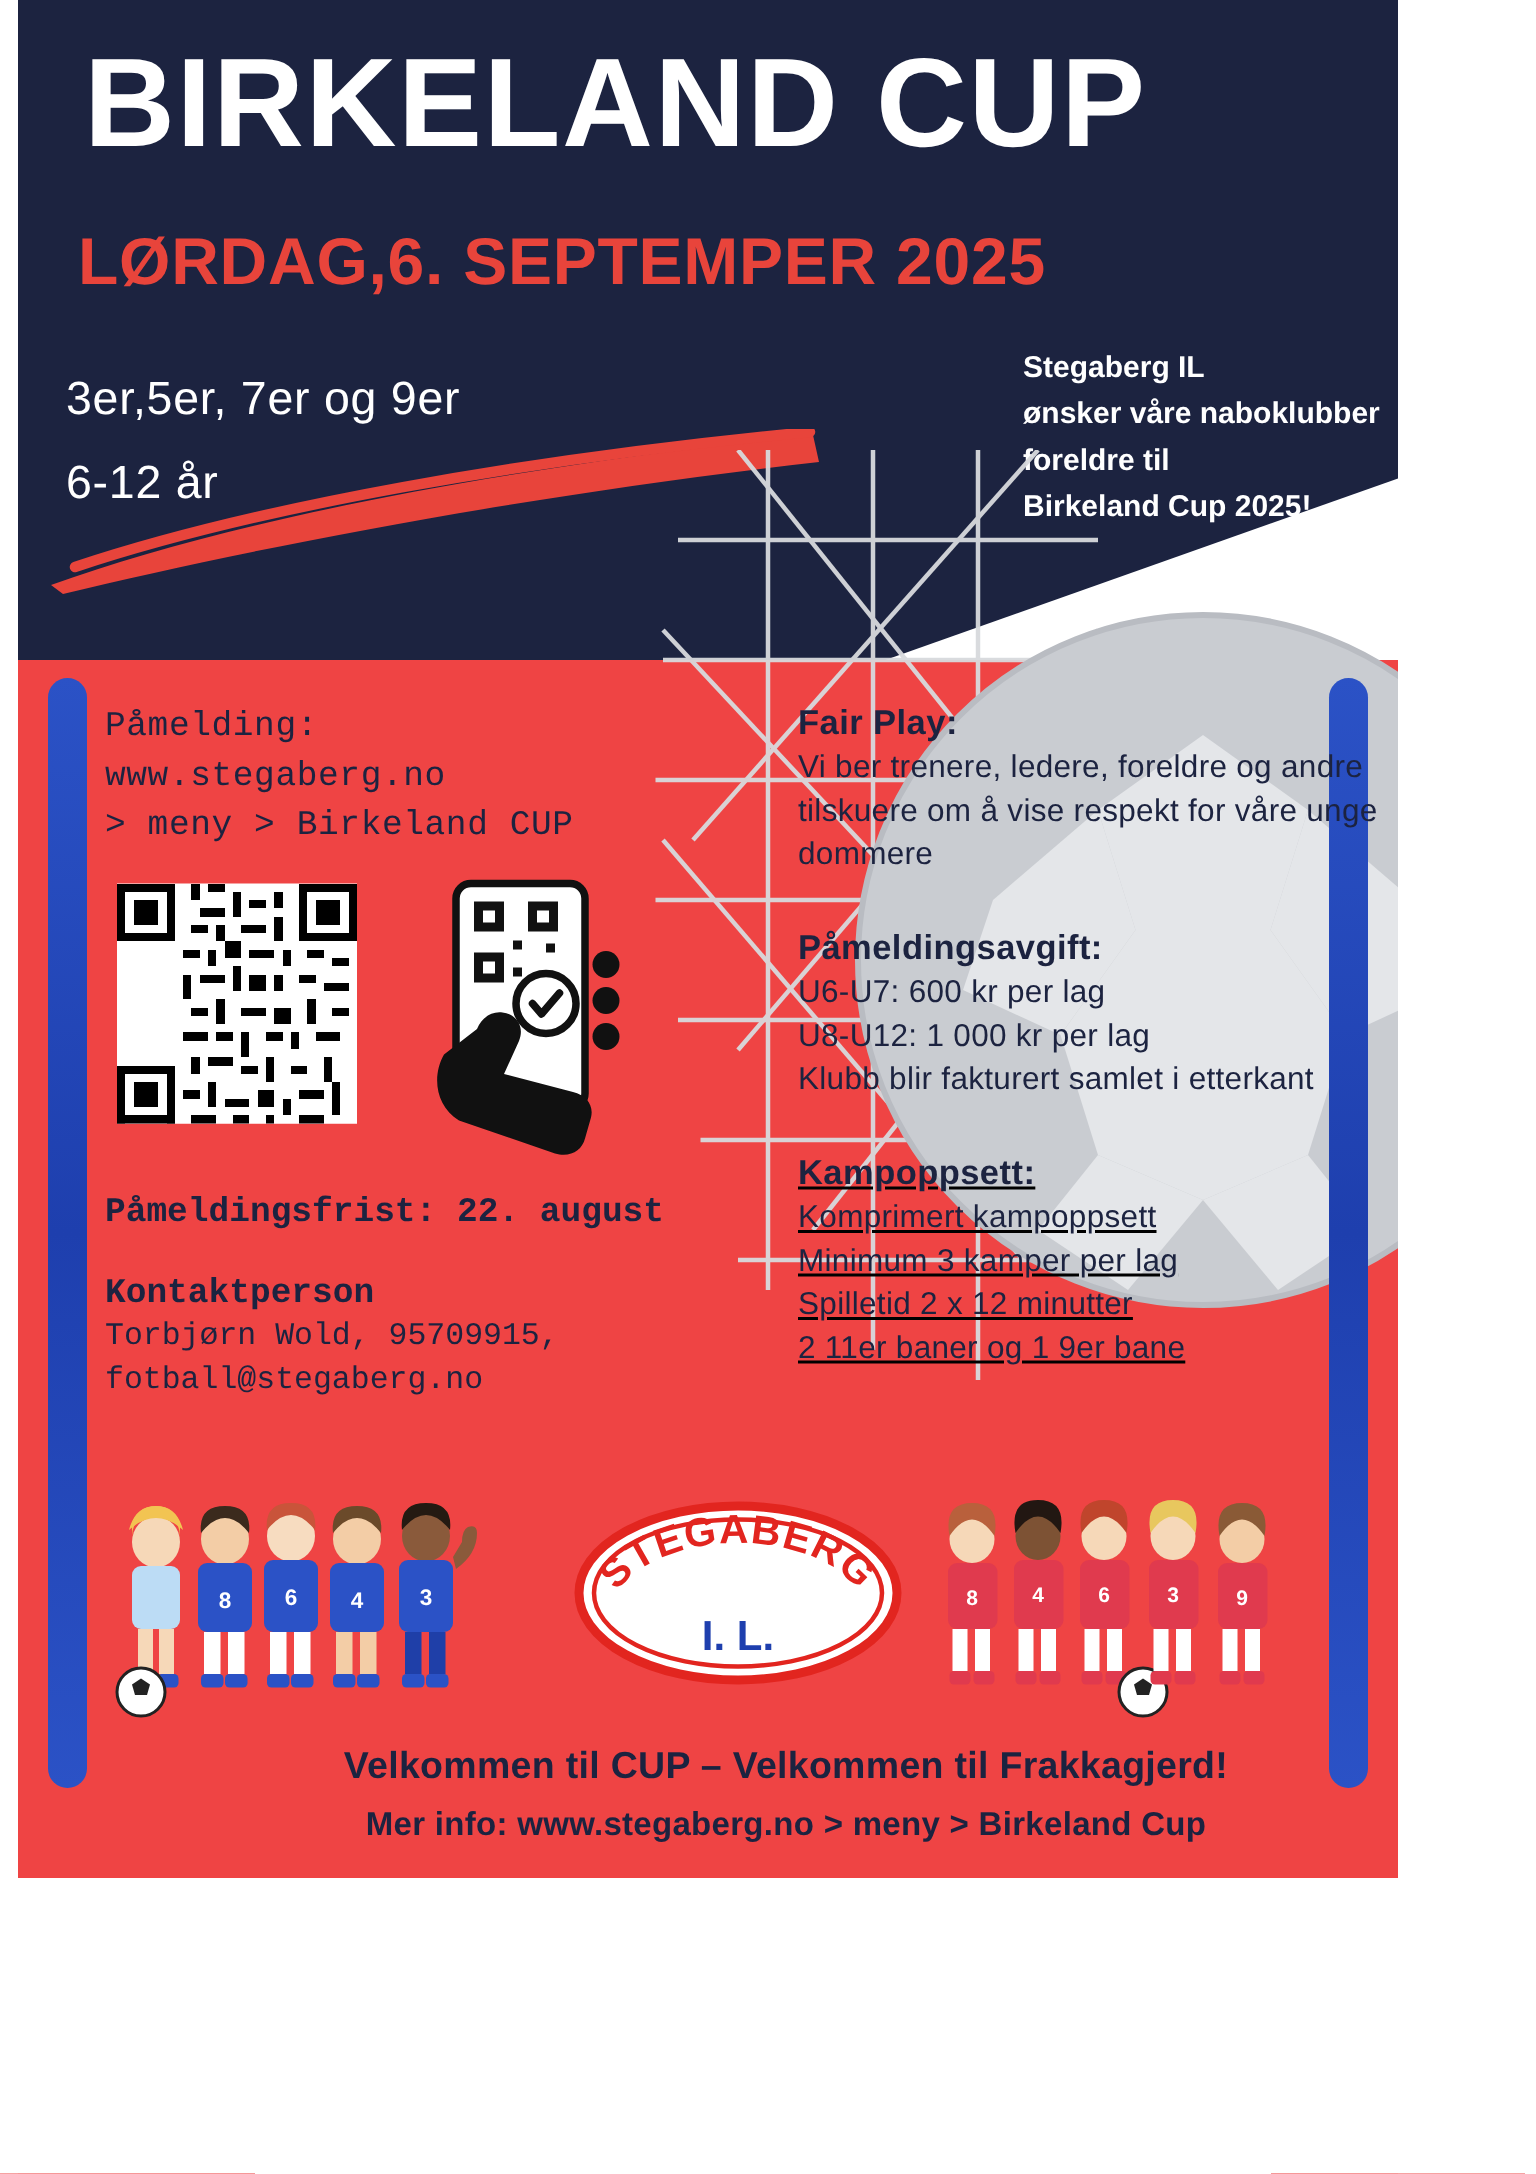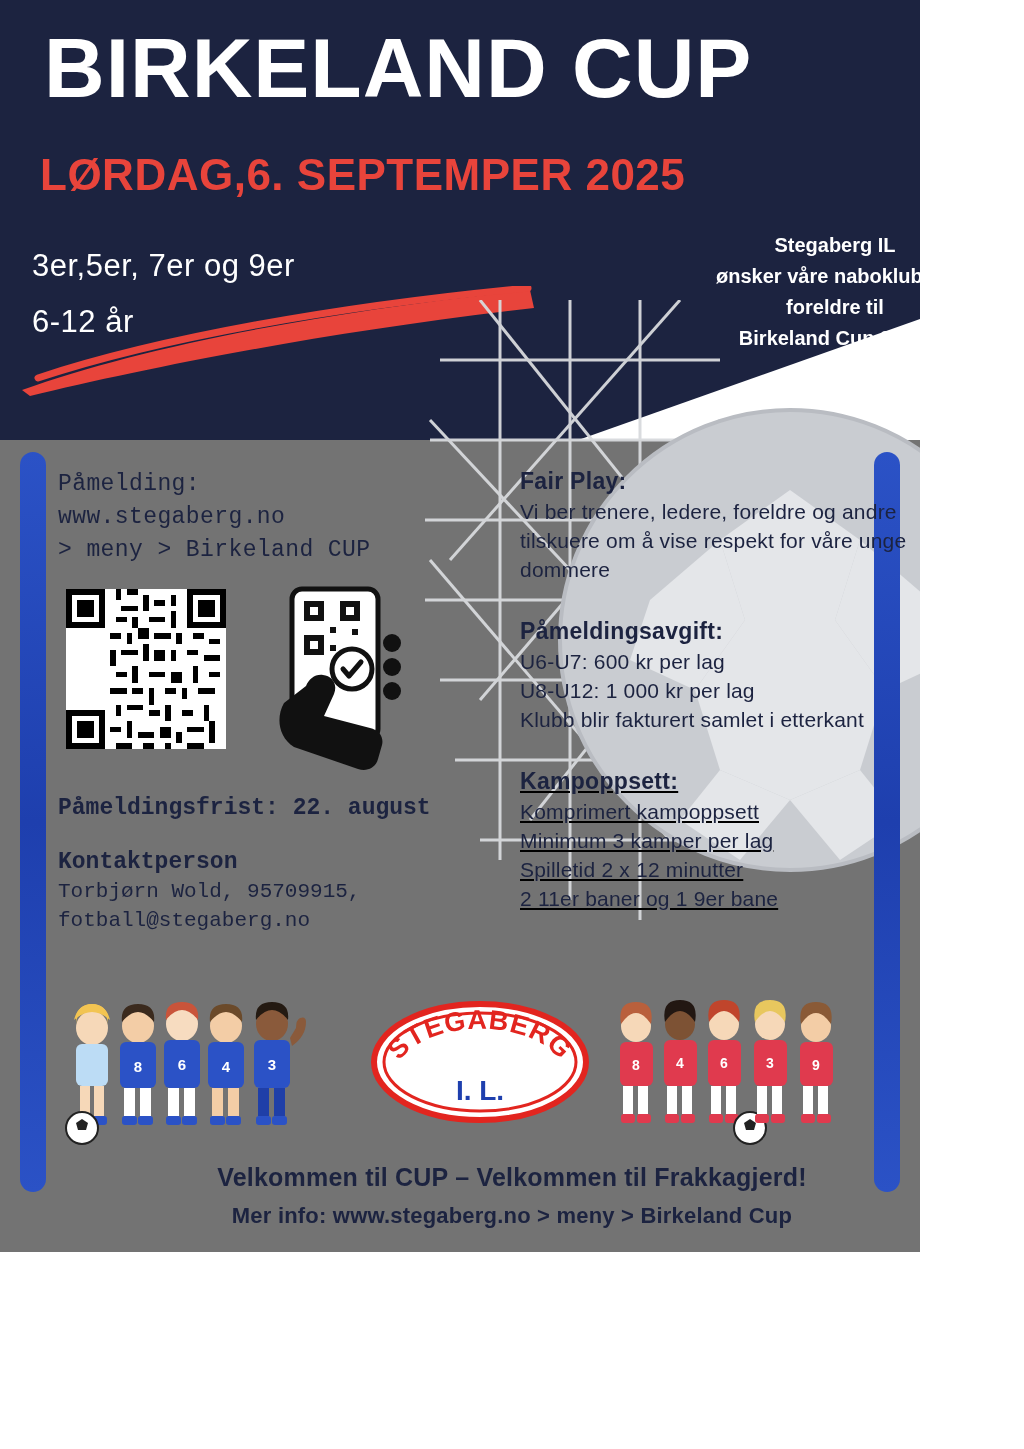--- a/index.html
+++ b/index.html
@@ -3,21 +3,21 @@
 <meta charset="utf-8">
 <style>
   html,body{margin:0;padding:0;}
   body{
     width:1024px;height:1449px;
     font-family:"Liberation Sans", sans-serif;
     background:#ffffff;
     overflow:hidden;
     position:relative;
   }
-  .poster{position:relative;width:920px;height:1449px;background:#737373;overflow:hidden;}
+  .poster{position:relative;width:920px;height:1449px;background:#ef4444;overflow:hidden;margin-left:12px;}
 
   
   .header{
     position:absolute;left:0;top:0;width:1024px;height:440px;
     background:#1c2340;
     overflow:hidden;
   }
   .title{
     position:absolute;left:44px;top:18px;width:940px;
     color:#ffffff;
@@ -32,21 +32,21 @@
     white-space:nowrap;
   }
   .formats{
     position:absolute;left:32px;top:238px;
     color:#ffffff;font-size:31px;font-weight:300;letter-spacing:0.5px;
     line-height:56px;
   }
   .formats div{white-space:nowrap;}
   .welcome-box{
     position:absolute;right:24px;top:230px;width:330px;
-    color:#ffffff;font-size:20px;font-weight:bold;text-align:center;line-height:31px;
+    color:#ffffff;font-size:20px;font-weight:bold;line-height:31px;
   }
   
   .swoosh{
     position:absolute;left:18px;top:286px;width:520px;height:110px;
     overflow:hidden;
   }
   
   .net-top{
     position:absolute;left:430px;top:280px;width:600px;height:170px;
   }

